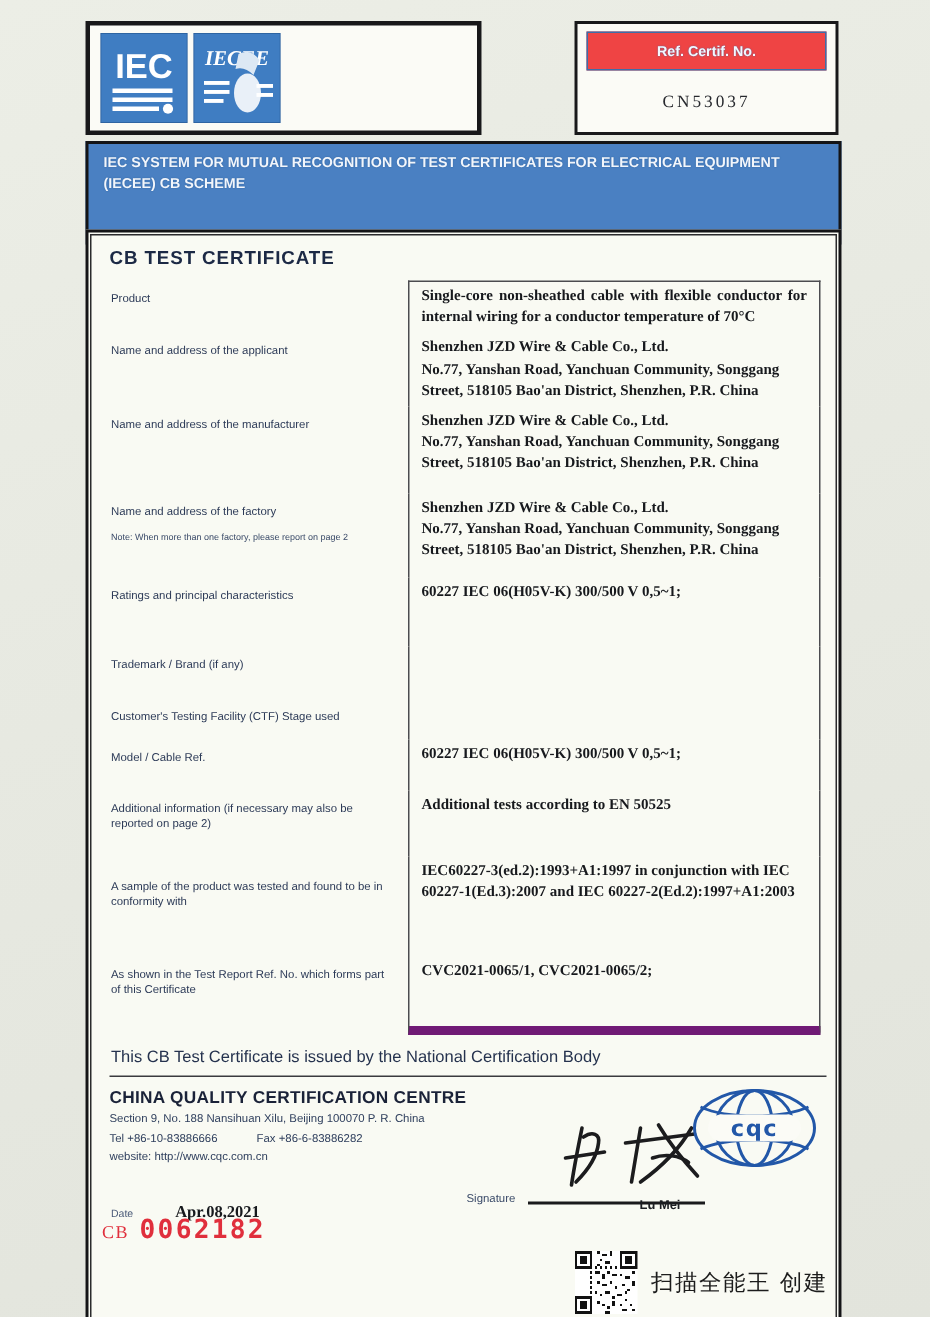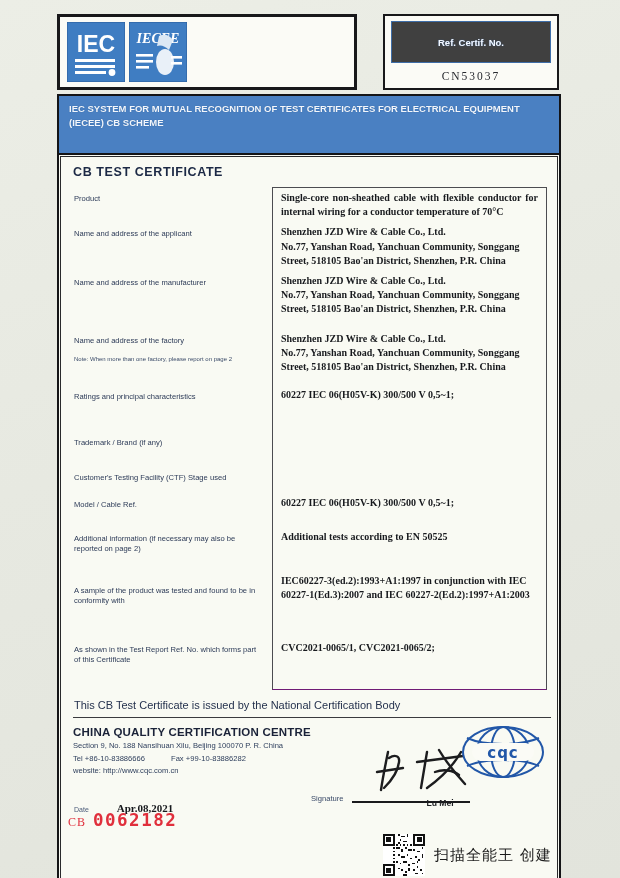--- a/index.html
+++ b/index.html
@@ -10,35 +10,35 @@
   }
   .sheet {
     position: relative;
     width: 620px; height: 878px;
     background: linear-gradient(160deg, #eceee6 0%, #e7e9e1 45%, #e2e4dc 100%);
     overflow: hidden;
   }
 
   
   .logos-box {
-    position: absolute; left: 57px; top: 14px; width: 300px; height: 76px;
+    position: absolute; left: 57px; top: 14px; width: 264px; height: 76px;
     background: #fbfbf6; border: 3px solid #18181a;
     display: flex; align-items: center; padding-left: 7px; gap: 4px;
   }
   .logo-tile { width: 58px; height: 60px; display:block; }
 
   
   .ref-box {
     position: absolute; left: 383px; top: 14px; width: 176px; height: 76px;
     background: #fbfbf6; border: 2px solid #18181a;
     display: flex; flex-direction: column;
   }
   .ref-bar {
-    margin: 5px 6px 0 6px; height: 42px;
-    background: #404040; border: 1px solid #3e6da8;
+    margin: 5px 6px 0 6px; height: 26px;
+    background: #ef4444; border: 1px solid #3e6da8;
     color: #f4f8ff; font-weight: bold; font-size: 9.5px;
     display:flex; align-items:center; justify-content:center;
     text-shadow: 0 0 1px #3e6da8;
   }
   .ref-num {
     flex: 1; display:flex; align-items:center; justify-content:center;
     font-family: "Liberation Serif", serif;
     font-size: 11.5px; letter-spacing: 2px; color: #27292e;
   }
 
@@ -68,21 +68,21 @@
     font-size: 7.6px; color: #2c3a57; padding: 7px 12px 0 1px; line-height: 1.35;
   }
   .lbl .note { display:block; font-size: 6px; color: #3a4a68; margin-top: 9px; }
   .val {
     font-family: "Liberation Serif", serif;
     font-size: 10px; font-weight: 600; color: #17191d; line-height: 1.42;
     border-left: 1px solid #4c4c50; border-right: 1px solid #4c4c50;
     padding: 3px 8px; white-space: pre-line;
   }
   .val.first { border-top: 1px solid #4c4c50; }
-  .val.last  { border-bottom: 1px solid #701a75; }
+  .val.last  { border-bottom: 6px solid #701a75; }
   .val.justify { text-align: justify; }
 
   .issued-note { font-size: 11px; color: #25324e; margin: 9px 0 6px 1px; }
   .footer-divider { border-top: 1px solid #3a3a3e; margin: 0 0 4px 0; }
 
   
   .footer { position: relative; height: 96px; }
   .org-name { font-size: 11.5px; font-weight: bold; color: #1a2238; letter-spacing: 0.2px; padding-top: 4px; }
   .org-line { font-size: 7.6px; color: #30405e; margin-top: 3.5px; }
   .org-line .gap { display:inline-block; width: 26px; }
@@ -183,21 +183,21 @@
         <div class="val last" style="min-height:52px">CVC2021-0065/1, CVC2021-0065/2;</div>
       </div>
 
       <div class="issued-note">This CB Test Certificate is issued by the National Certification Body</div>
       <div class="footer-divider"></div>
 
       <div class="footer">
         <div>
           <div class="org-name">CHINA QUALITY CERTIFICATION CENTRE</div>
           <div class="org-line">Section 9, No. 188 Nansihuan Xilu, Beijing 100070 P. R. China</div>
-          <div class="org-line"><span>Tel  +86-10-83886666</span><span class="gap"></span><span>Fax  +99-10-83886282</span></div>
+          <div class="org-line"><span>Tel  +86-10-83886666</span><span class="gap"></span><span>Fax  +86-6-83886282</span></div>
           <div class="org-line">website: http://www.cqc.com.cn</div>
         </div>
 
         <div class="date-line">
           <span class="date-label">Date</span>
           <span class="date-value">Apr.08,2021</span>
         </div>
 
         <div class="sig-block">
           <svg class="sig-scribble" width="116" height="52" viewBox="0 0 116 52">

